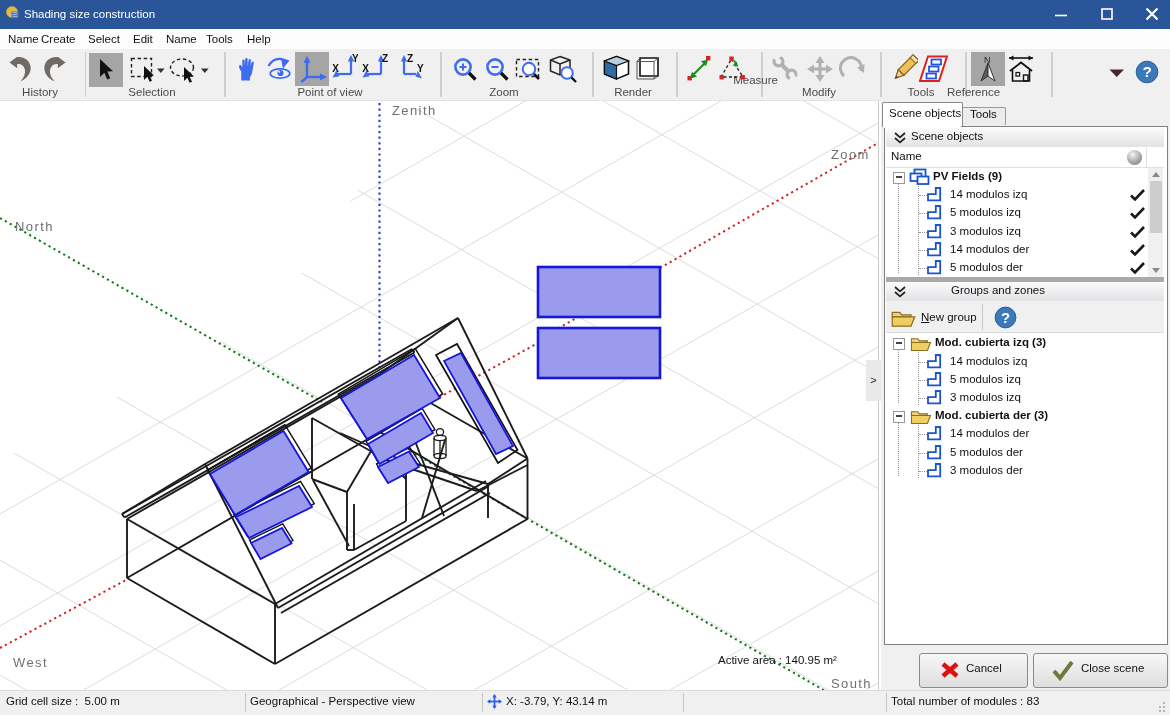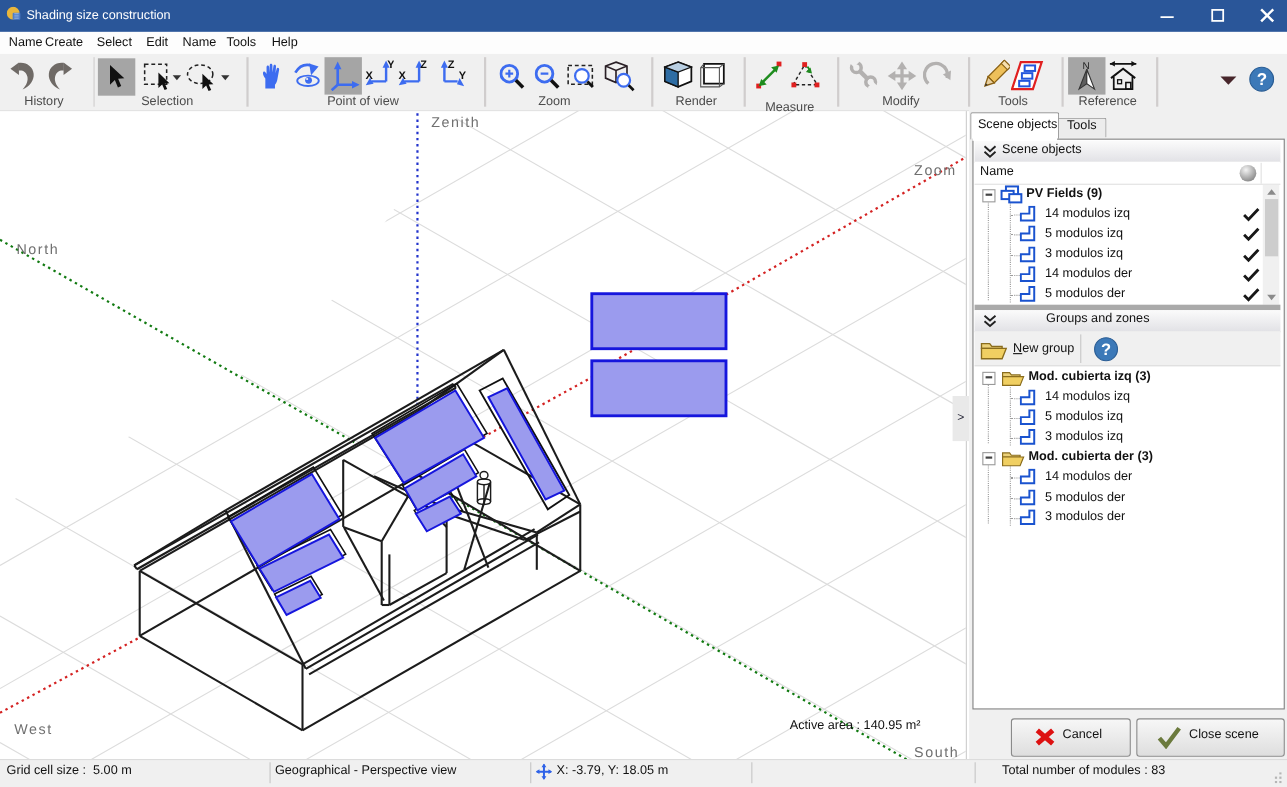--- a/index.html
+++ b/index.html
@@ -153,24 +153,24 @@
 <div style="position:absolute;left:676px;top:52px;width:1.5px;height:45px;background:#d0cdcd"></div>
 <div style="position:absolute;left:761px;top:52px;width:1.5px;height:45px;background:#d0cdcd"></div>
 <div style="position:absolute;left:880px;top:52px;width:1.5px;height:45px;background:#d0cdcd"></div>
 <div style="position:absolute;left:965px;top:52px;width:1.5px;height:45px;background:#d0cdcd"></div>
 <div style="position:absolute;left:1051px;top:52px;width:1.5px;height:45px;background:#d0cdcd"></div>
 <div style="position:absolute;left:-20px;top:86px;width:120px;text-align:center;font:11.5px 'Liberation Sans';color:#4b4b4b">History</div>
 <div style="position:absolute;left:92px;top:86px;width:120px;text-align:center;font:11.5px 'Liberation Sans';color:#4b4b4b">Selection</div>
 <div style="position:absolute;left:270px;top:86px;width:120px;text-align:center;font:11.5px 'Liberation Sans';color:#4b4b4b">Point of view</div>
 <div style="position:absolute;left:444px;top:86px;width:120px;text-align:center;font:11.5px 'Liberation Sans';color:#4b4b4b">Zoom</div>
 <div style="position:absolute;left:573px;top:86px;width:120px;text-align:center;font:11.5px 'Liberation Sans';color:#4b4b4b">Render</div>
-<div style="position:absolute;left:658px;top:92px;width:120px;text-align:center;font:11.5px 'Liberation Sans';color:#4b4b4b">Measure</div>
+<div style="position:absolute;left:658px;top:74px;width:120px;text-align:right;font:11.5px 'Liberation Sans';color:#4b4b4b">Measure</div>
 <div style="position:absolute;left:759px;top:86px;width:120px;text-align:center;font:11.5px 'Liberation Sans';color:#4b4b4b">Modify</div>
 <div style="position:absolute;left:861px;top:86px;width:120px;text-align:center;font:11.5px 'Liberation Sans';color:#4b4b4b">Tools</div>
-<div style="position:absolute;left:947px;top:86px;width:120px;text-align:center;font:11.5px 'Liberation Sans';color:#4b4b4b">Reference</div>
+<div style="position:absolute;left:947px;top:86px;width:120px;font:11.5px 'Liberation Sans';color:#4b4b4b">Reference</div>
 <svg style="position:absolute;left:9px;top:56px" width="24" height="26">
     <path d="M8,1.2 C15,0.2 21,4.8 21.6,11 C22.2,17 18,22.5 11.5,25.3 C15.3,21.3 16.8,17 15.8,13.3 C14.7,9.2 11.5,7.6 8,8.2 Z" fill="#6f6a66"></path>
     <path d="M0.5,6.5 L8.2,0.8 L8.2,12.2 Z" fill="#6f6a66"></path>
   </svg>
 <svg style="position:absolute;left:42px;top:56px" width="24" height="26">
     <g transform="scale(-1,1) translate(-24,0)">
       <path d="M8,1.2 C15,0.2 21,4.8 21.6,11 C22.2,17 18,22.5 11.5,25.3 C15.3,21.3 16.8,17 15.8,13.3 C14.7,9.2 11.5,7.6 8,8.2 Z" fill="#6f6a66"></path>
       <path d="M0.5,6.5 L8.2,0.8 L8.2,12.2 Z" fill="#6f6a66"></path>
     </g>
   </svg>
@@ -504,23 +504,23 @@
 <div class="t13" style="position:absolute;left:6px;top:695px">Grid cell size :&nbsp; 5.00 m</div>
 <div class="t13" style="position:absolute;left:250px;top:695px">Geographical - Perspective view</div>
 <svg style="position:absolute;left:487px;top:694px" width="15" height="15">
     <line x1="7.5" y1="1" x2="7.5" y2="14" stroke="#2e62e8" stroke-width="1.8"></line>
     <line x1="1" y1="7.5" x2="14" y2="7.5" stroke="#2e62e8" stroke-width="1.8"></line>
     <path d="M7.5,0 L5.3,3.4 L9.7,3.4 Z" fill="#2e62e8"></path>
     <path d="M7.5,15 L5.3,11.6 L9.7,11.6 Z" fill="#2e62e8"></path>
     <path d="M0,7.5 L3.4,5.3 L3.4,9.7 Z" fill="#2e62e8"></path>
     <path d="M15,7.5 L11.6,5.3 L11.6,9.7 Z" fill="#2e62e8"></path>
   </svg>
-<div class="t13" style="position:absolute;left:506px;top:695px">X: -3.79, Y: 18.05 m</div>
+<div class="t13" style="position:absolute;left:506px;top:695px">X: -3.79, Y: 43.14 m</div>
 <div class="t13" style="position:absolute;left:718px;top:654px">Active area : 140.95 m²</div>
-<div class="t13" style="position:absolute;left:911px;top:695px">Total number of modules : 83</div>
+<div class="t13" style="position:absolute;left:891px;top:695px">Total number of modules : 83</div>
 <svg style="position:absolute;left:1157px;top:702px" width="10" height="10">
     <g fill="#b5b5b5">
       <rect x="6" y="0" width="2" height="2"></rect>
       <rect x="6" y="4" width="2" height="2"></rect>
       <rect x="6" y="8" width="2" height="2"></rect>
       <rect x="2" y="4" width="2" height="2"></rect>
       <rect x="2" y="8" width="2" height="2"></rect>
     </g>
   </svg>
 </body></html>

